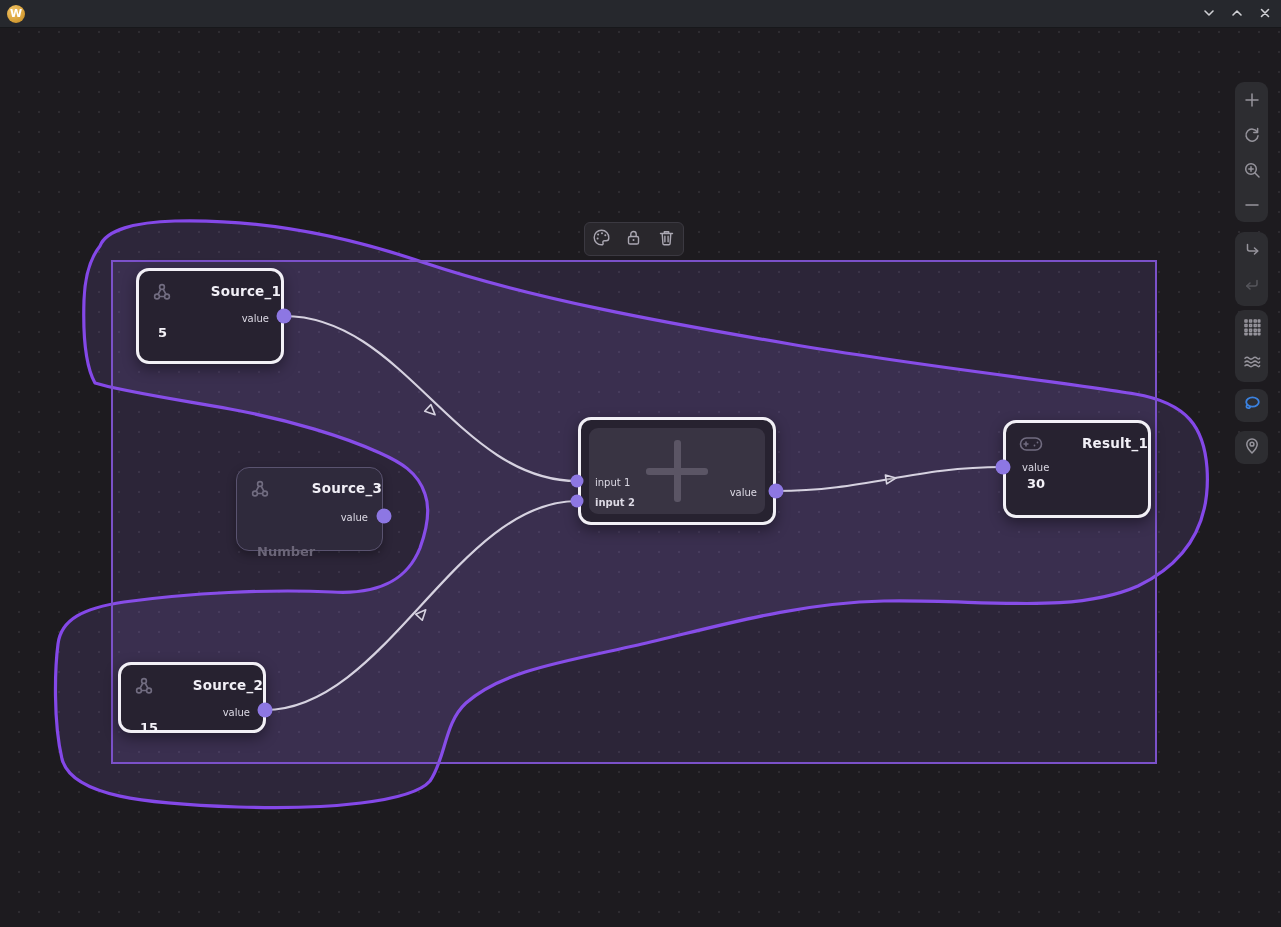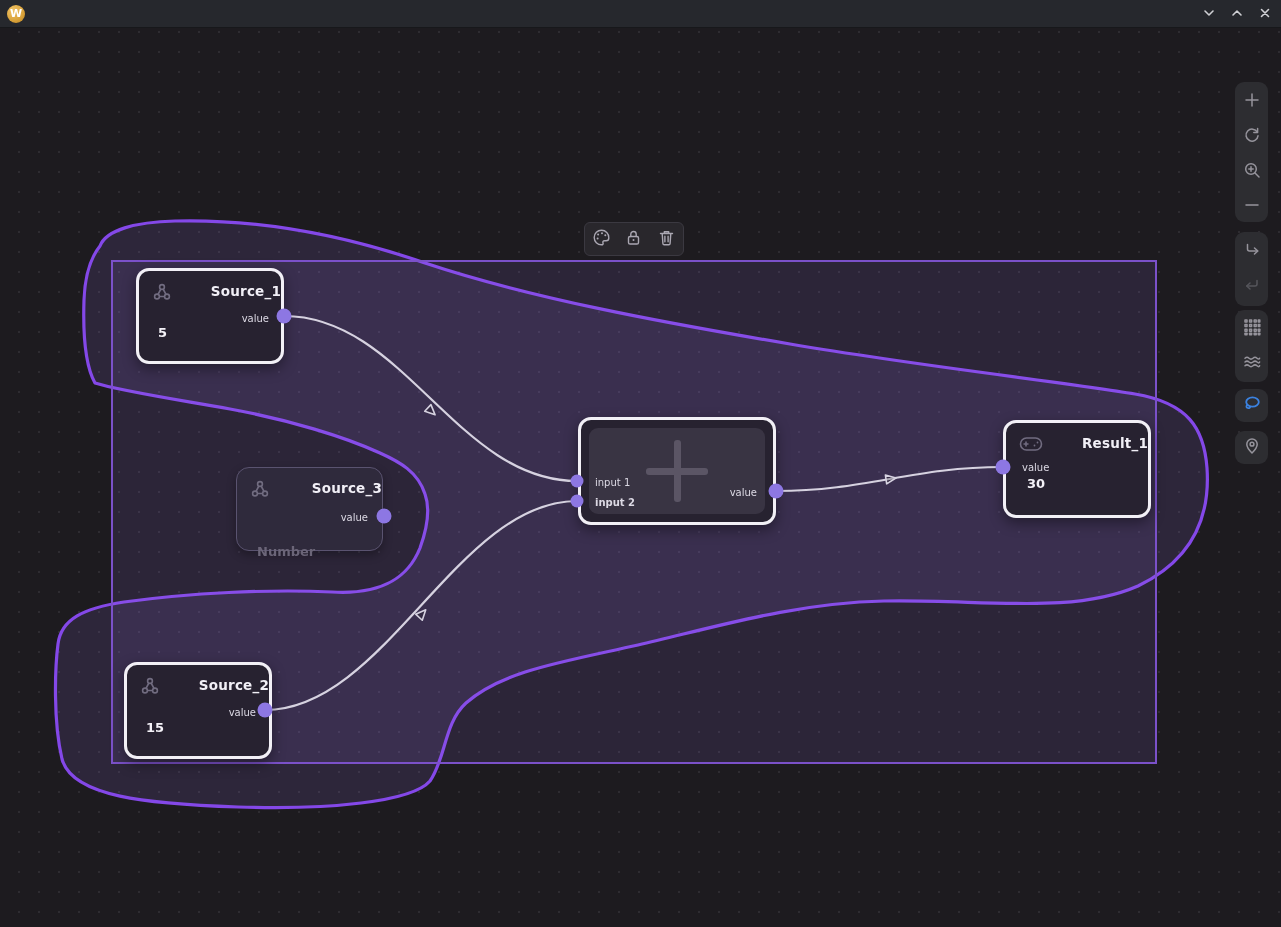--- a/index.html
+++ b/index.html
@@ -140,21 +140,21 @@
           <circle cx="5" cy="14.5" r="2.4"></circle>
           <circle cx="15" cy="14.5" r="2.4"></circle>
           <path d="M8.9,7 L6,12.4 M11.1,7 L14,12.4 M7.4,14.5 L12.6,14.5"></path>
         </svg>
     </span>
     <div class="node-title">Source_3</div>
     <div class="port-label" style="right:14px; top:44px;">value</div>
     <div class="node-placeholder" style="left:20px; top:44px;margin-top:32px;">Number</div>
   </div>
 
-  <div class="node" style="left:124px; top:634px; width:148px; height:97px;">
+  <div class="node" style="left:118px; top:634px; width:148px; height:71px;">
     <span class="node-icon">
       <svg width="20" height="20">
           <circle cx="10" cy="5" r="2.4"></circle>
           <circle cx="5" cy="14.5" r="2.4"></circle>
           <circle cx="15" cy="14.5" r="2.4"></circle>
           <path d="M8.9,7 L6,12.4 M11.1,7 L14,12.4 M7.4,14.5 L12.6,14.5"></path>
         </svg>
     </span>
     <div class="node-title">Source_2</div>
     <div class="port-label" style="right:13px; top:42px;">value</div>

